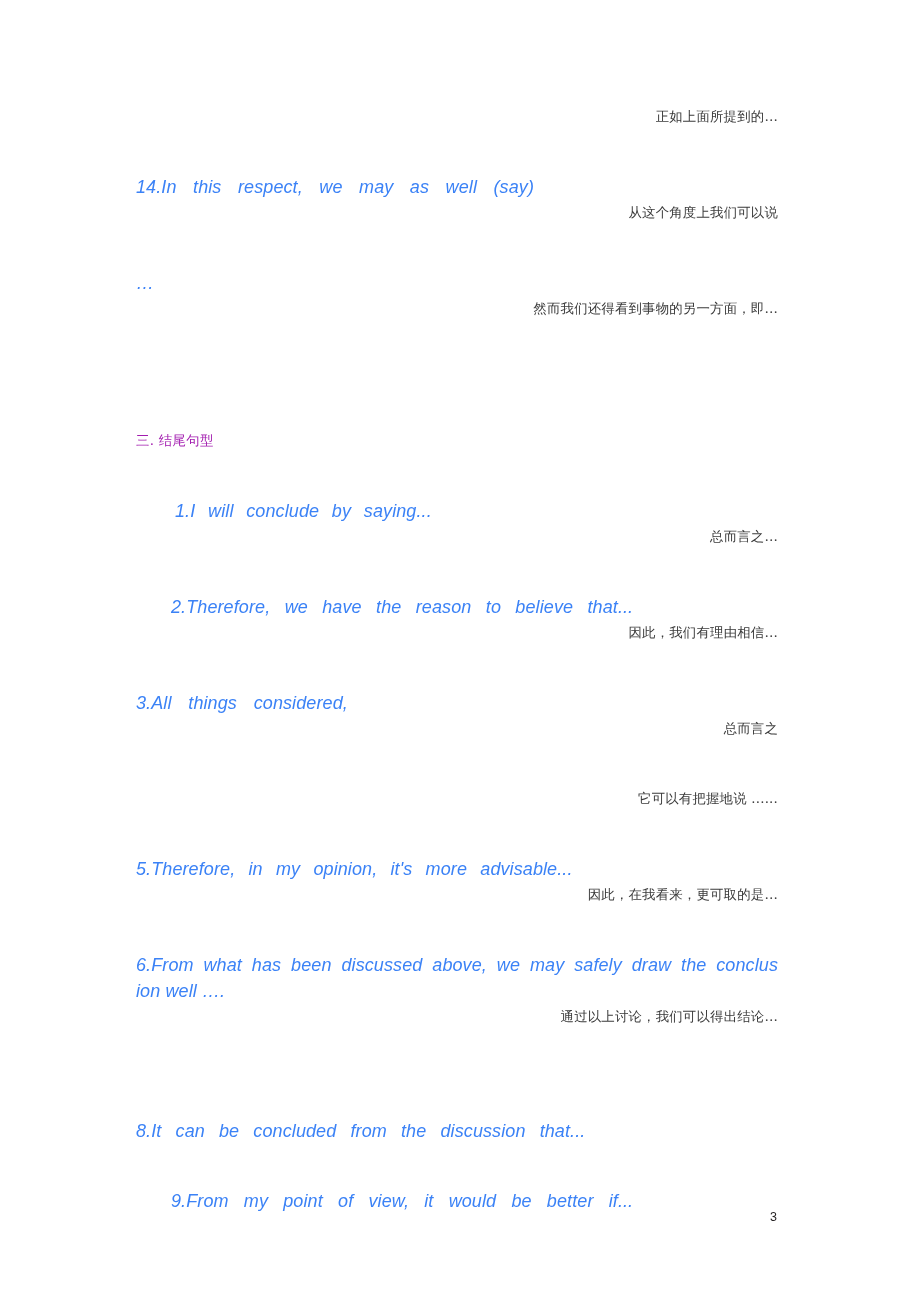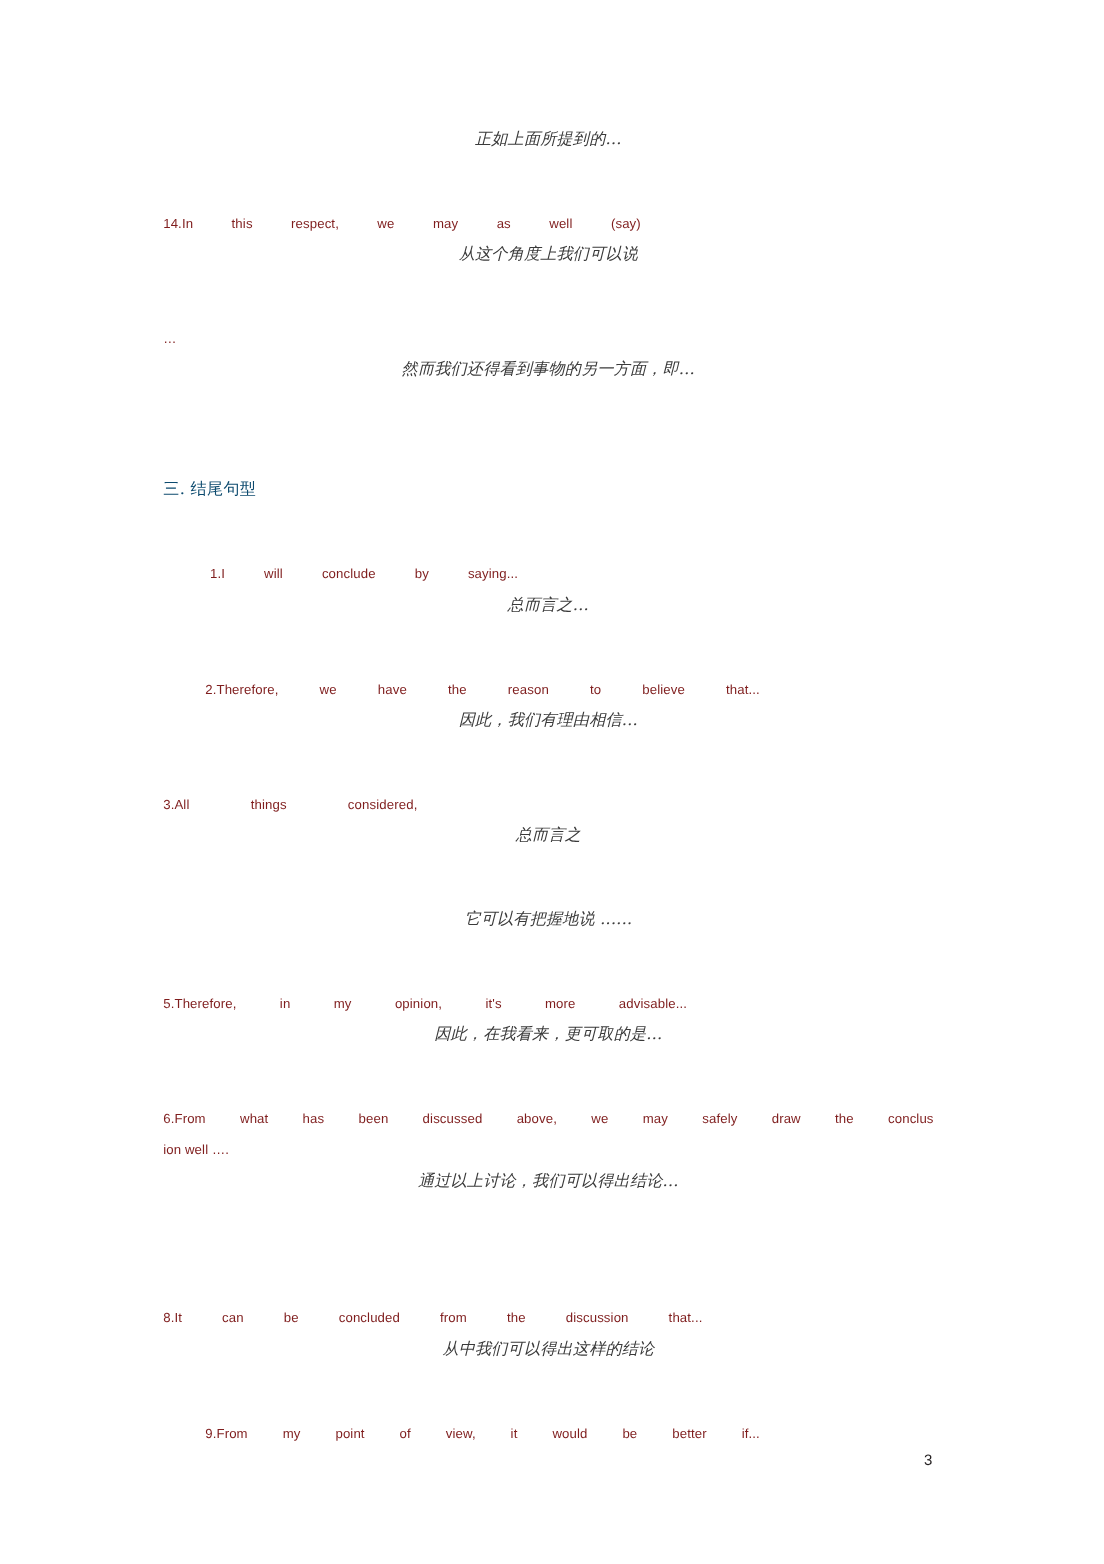--- a/index.html
+++ b/index.html
@@ -30,57 +30,58 @@
   .content {
     position: absolute;
     left: 136px;
     top: 104px;
     width: 642px;
   }
 
   
   .en-line {
     font-family: "Liberation Sans", "DejaVu Sans", sans-serif;
-    font-size: 11px;
+    font-size: 18px;
     line-height: 26px;
-    color: #7f1d1d;
+    color: #3b82f6;
     text-align: justify;
     text-align-last: justify;
     white-space: normal;
     letter-spacing: 0.1px;
+    font-style: italic;
   }
   
   .en-line.natural {
     text-align: left;
     text-align-last: left;
   }
   
   .en-line.w88 { width: 88%; }
   .en-line.w72 { width: 72%; margin-left: 35px; }
   .en-line.w62 { width: 62%; }
   .en-line.w44 { width: 44%; }
   .en-line.w40 { width: 40%; margin-left: 39px; }
   .en-line.w33 { width: 33%; }
 
   .cn-line {
     font-family: "DejaVu Serif", "Liberation Serif", serif;
     font-size: 13.4px;
     line-height: 26px;
     color: #3a3a3a;
-    text-align: center;
+    text-align: right;
     letter-spacing: 0.2px;
-    font-style: italic;
   }
 
   .heading {
     font-family: "DejaVu Serif", "Liberation Serif", serif;
     font-size: 13.4px;
     line-height: 26px;
-    color: #0c4a6e;
+    color: #a21caf;
     letter-spacing: 0.3px;
+    margin-top: 32px;
   }
 
   .entry { margin: 0; }
   .gap-md { height: 44px; }
   .gap-xl { height: 74px; }
 
   .page-number {
     position: absolute;
     left: 770px;
     top: 1210px;
@@ -160,21 +161,20 @@
       <div class="cn-line">通过以上讨论，我们可以得出结论…</div>
     </div>
 
     <div class="gap-md"></div>
 
 
     <div class="gap-md"></div>
 
     <div class="entry">
       <div class="en-line w70" style="width:70%">8.It can be concluded from the discussion that...</div>
-      <div class="cn-line">从中我们可以得出这样的结论</div>
     </div>
 
     <div class="gap-md"></div>
 
     <div class="entry">
       <div class="en-line w72">9.From my point of view, it would be better if...</div>
 
     </div>
 
   </div>

